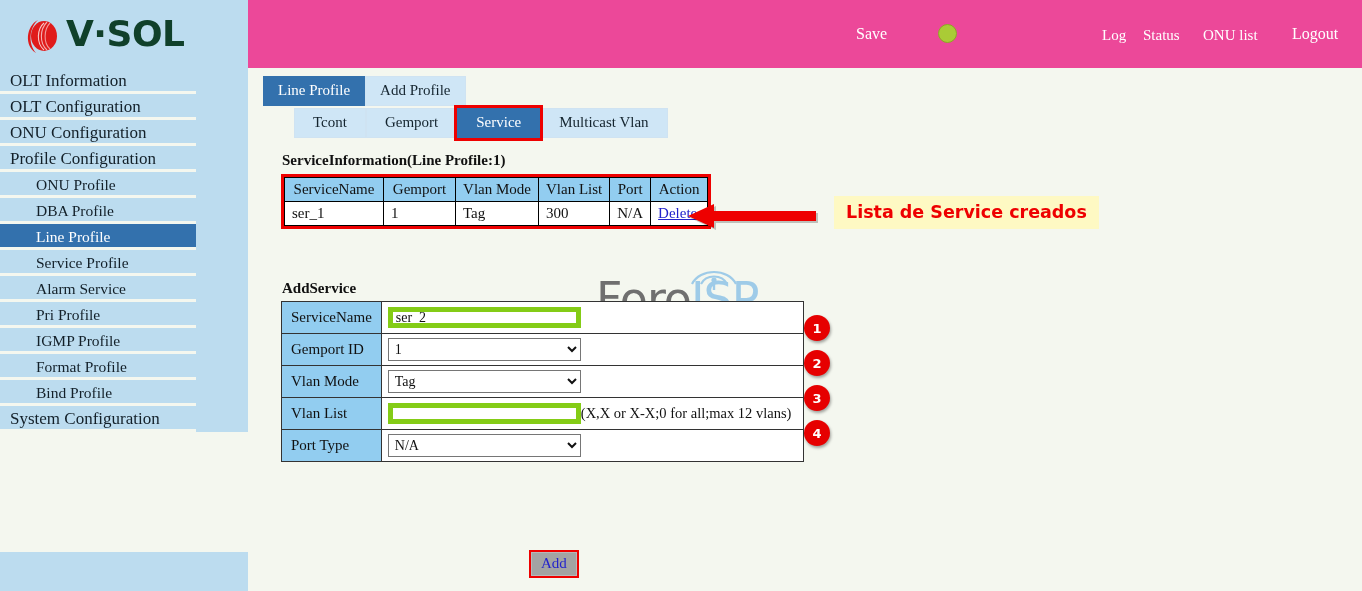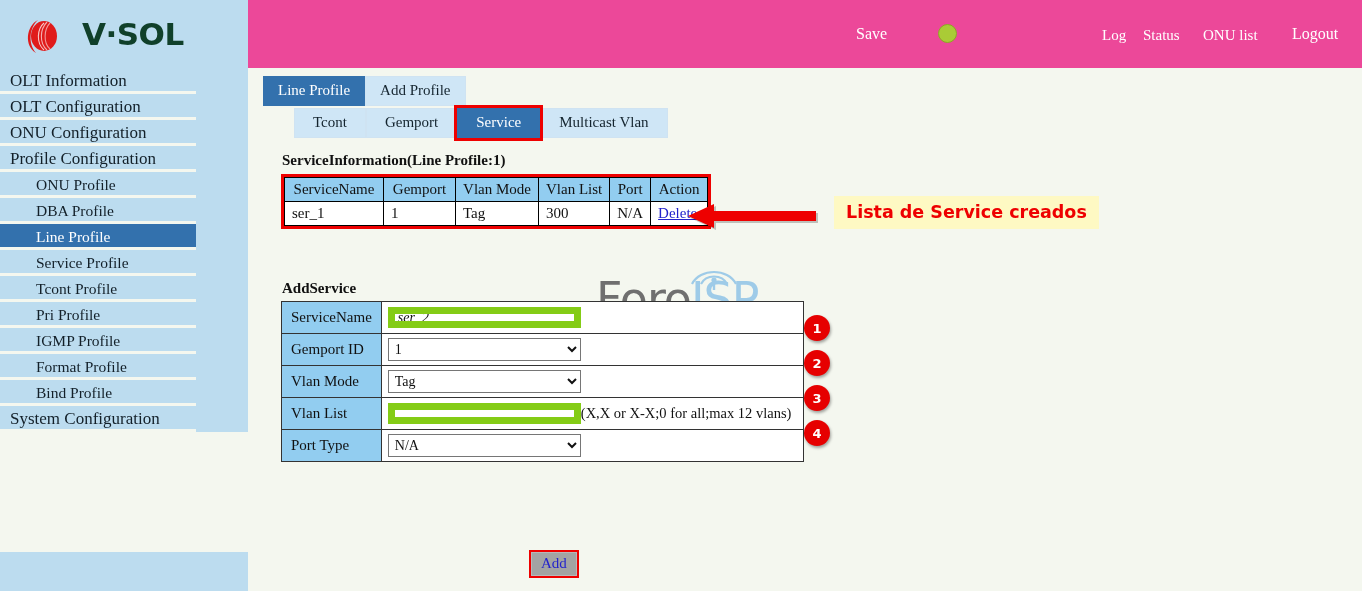--- a/index.html
+++ b/index.html
@@ -24,24 +24,24 @@
     display: flex; align-items: center; padding-left: 22px;
   }
   .logo-mark {
     position: relative; width: 40px; height: 44px;
     flex: 0 0 auto;
   }
   .logo-mark svg { display: block; }
   .logo-text {
     font-family: "DejaVu Sans", sans-serif;
     font-weight: bold;
-    font-size: 31px;
+    font-size: 36px;
     color: #10402a;
     letter-spacing: -0.5px;
-    margin-left: 20px;
+    margin-left: 4px;
     line-height: 1;
   }
   #sidebar-nav { width: 196px; }
   .nav-item {
     height: 26px;
     line-height: 26px;
     background: #bcdcef;
     color: #132029;
     font-size: 17px;
     padding-left: 10px;
@@ -200,25 +200,24 @@
     width: 422px;
     padding: 0 6px;
     white-space: nowrap;
   }
   input.txt {
     font-family: "Liberation Serif", serif;
     font-size: 14px;
     width: 193px;
     height: 21px;
     padding: 1px 3px;
-    border: 7px solid #84cc16;
+    border: 5px solid #84cc16;
     background: #ffffff;
     color: #111111;
     vertical-align: middle;
-    font-style: italic;
   }
   select.sel {
     font-family: "Liberation Serif", serif;
     font-size: 14px;
     width: 193px;
     height: 23px;
     border: 1px solid #767676;
     background: #ffffff;
     color: #111111;
     vertical-align: middle;
@@ -281,21 +280,21 @@
 
     <div id="sidebar-nav">
         <div class="nav-item">OLT Information</div>
         <div class="nav-item">OLT Configuration</div>
         <div class="nav-item">ONU Configuration</div>
         <div class="nav-item">Profile Configuration</div>
         <div class="nav-item sub">ONU Profile</div>
         <div class="nav-item sub">DBA Profile</div>
         <div class="nav-item sub active">Line Profile</div>
         <div class="nav-item sub">Service Profile</div>
-        <div class="nav-item sub">Tcont Profile</div>
+        <div class="nav-item sub">Alarm Service</div>
         <div class="nav-item sub">Pri Profile</div>
         <div class="nav-item sub">IGMP Profile</div>
         <div class="nav-item sub">Format Profile</div>
         <div class="nav-item sub">Bind Profile</div>
         <div class="nav-item">System Configuration</div>
       </div>
     <div id="sidebar-filler"></div>
   </div>
 
   <div id="topbar">

